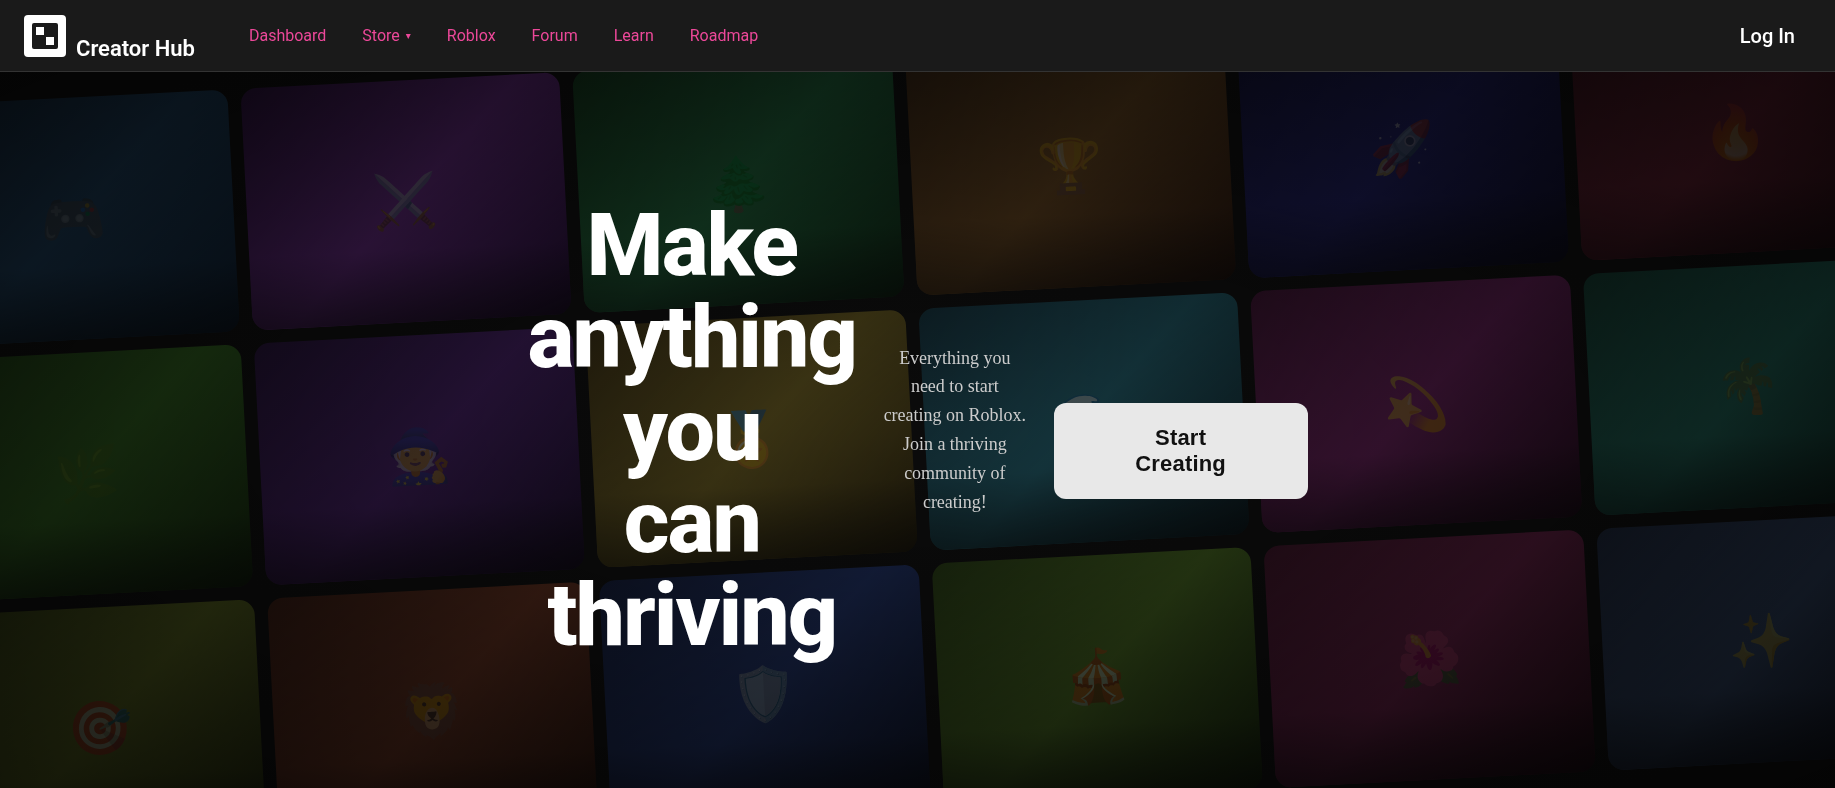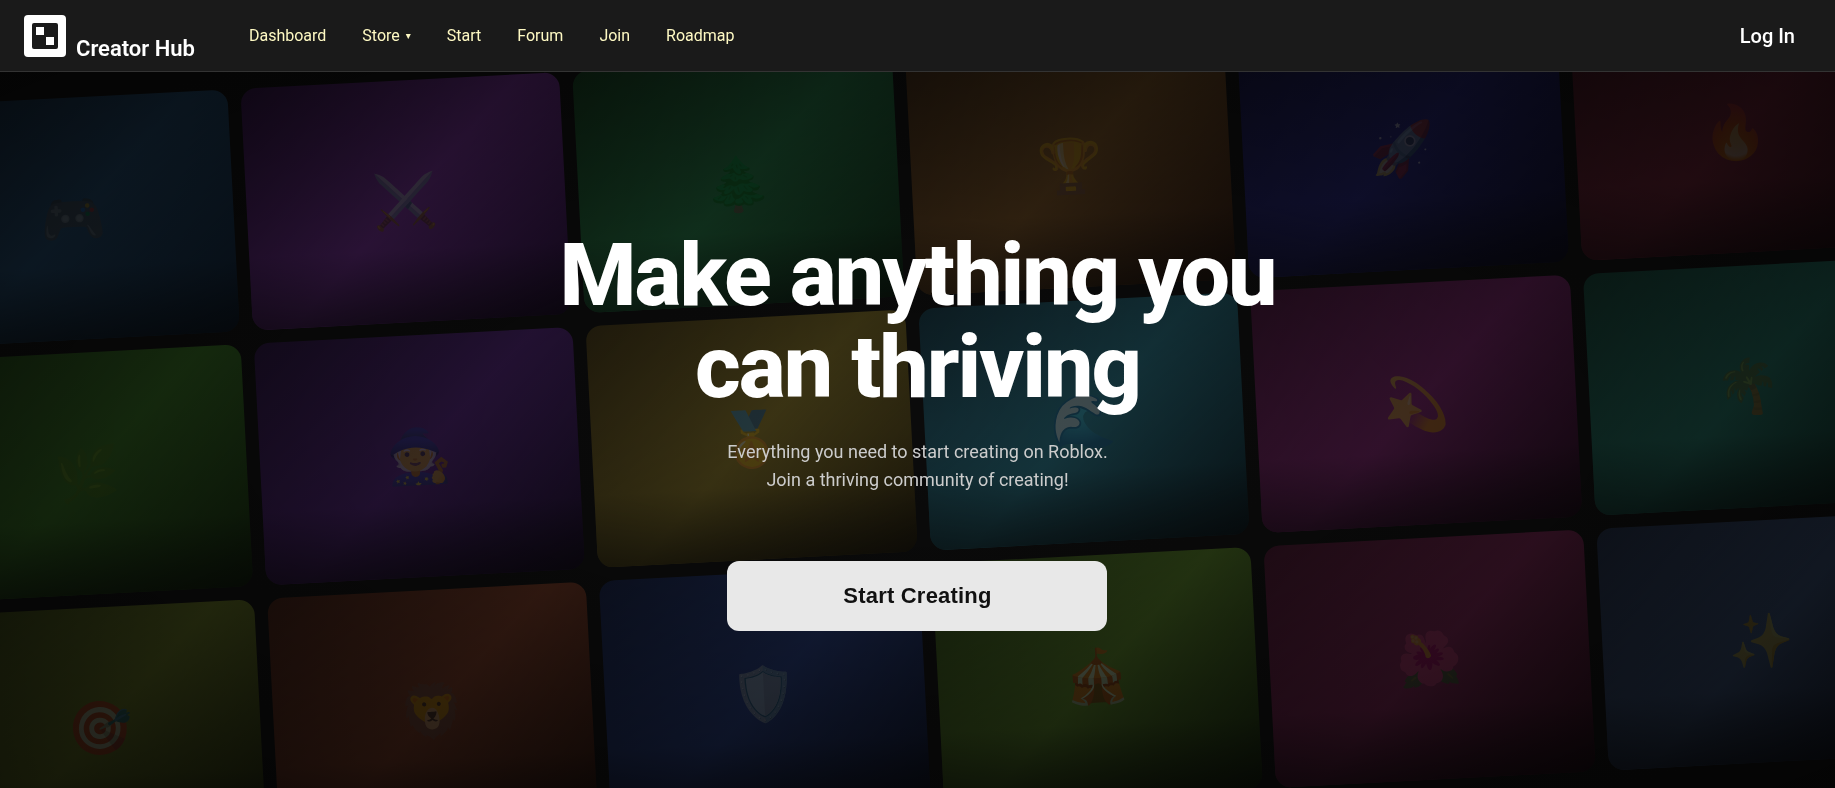--- a/index.html
+++ b/index.html
@@ -45,21 +45,21 @@
     }
 
     .navbar-nav {
       display: flex;
       align-items: center;
       gap: 8px;
       flex: 1;
     }
 
     .nav-item {
-      color: #fef9c3;
+      color: #ec4899;
       text-decoration: none;
       font-size: 16px;
       padding: 8px 14px;
       border-radius: 6px;
       cursor: pointer;
       display: flex;
       align-items: center;
       gap: 4px;
     }
 
@@ -113,38 +113,39 @@
       inset: 0;
       background: radial-gradient(ellipse at center, rgba(0,0,0,0.35) 0%, rgba(0,0,0,0.75) 100%);
     }
 
     
     .hero-content {
       position: relative;
       z-index: 5;
       text-align: center;
       display: flex;
-      flex-direction: column;
+      flex-direction: row;
       align-items: center;
       gap: 24px;
       max-width: 780px;
     }
 
     .hero-heading {
       color: #ffffff;
       font-size: 88px;
       font-weight: 800;
       line-height: 1.05;
       letter-spacing: -2px;
     }
 
     .hero-sub {
       color: #cccccc;
       font-size: 18px;
       line-height: 1.6;
+      font-family: Liberation Serif, serif;
     }
 
     .hero-cta {
       background: #e8e8e8;
       color: #111111;
       border: none;
       border-radius: 12px;
       padding: 22px 80px;
       font-size: 22px;
       font-weight: 700;
@@ -211,27 +212,27 @@
 
   <div class="navbar-nav">
     <a class="nav-item" href="#">
       <span>Dashboard</span>
     </a>
     <a class="nav-item" href="#">
       <span>Store</span>
       <span class="chevron">▾</span>
     </a>
     <a class="nav-item" href="#">
-      <span>Start</span>
+      <span>Roblox</span>
     </a>
     <a class="nav-item" href="#">
       <span>Forum</span>
     </a>
     <a class="nav-item" href="#">
-      <span>Join</span>
+      <span>Learn</span>
     </a>
     <a class="nav-item" href="#">
       <span>Roadmap</span>
     </a>
   </div>
 
   <div class="navbar-login">Log In</div>
 </nav>
 
 <section class="hero">

